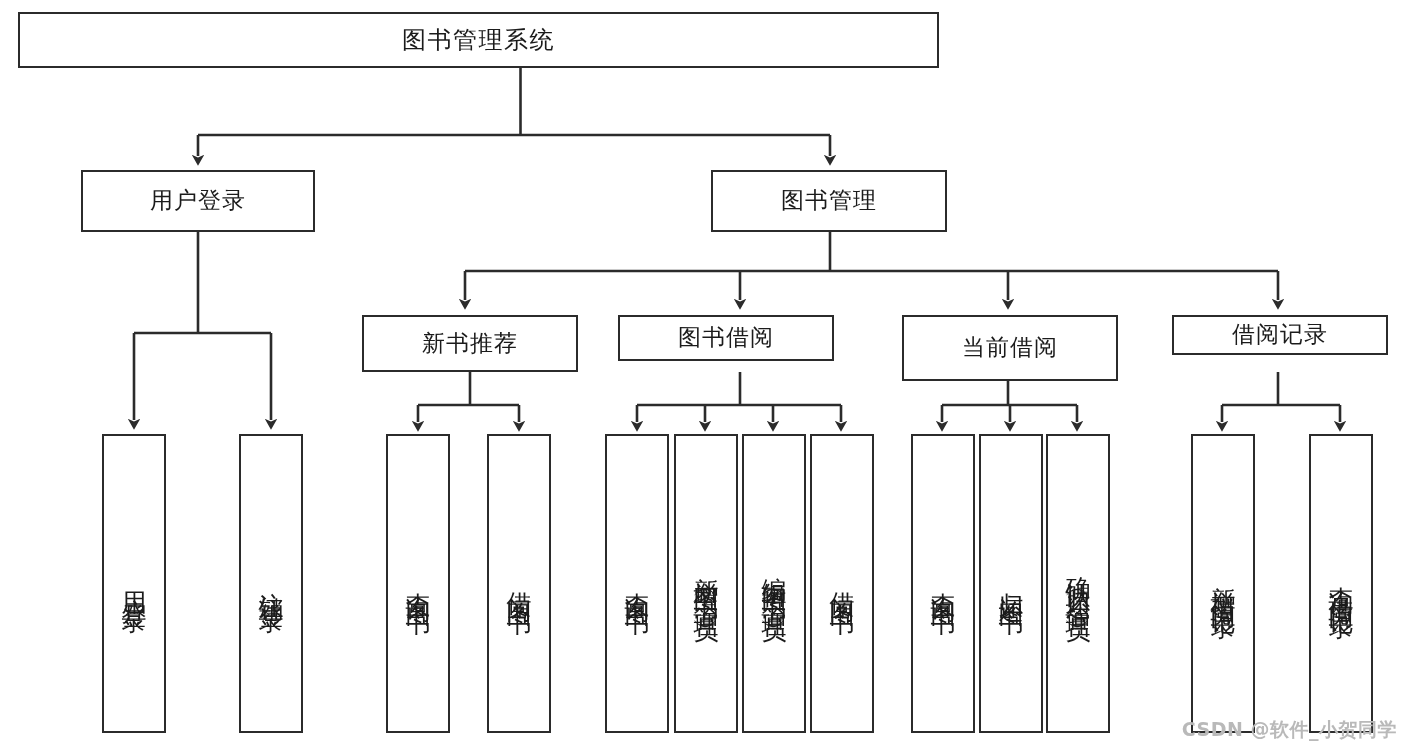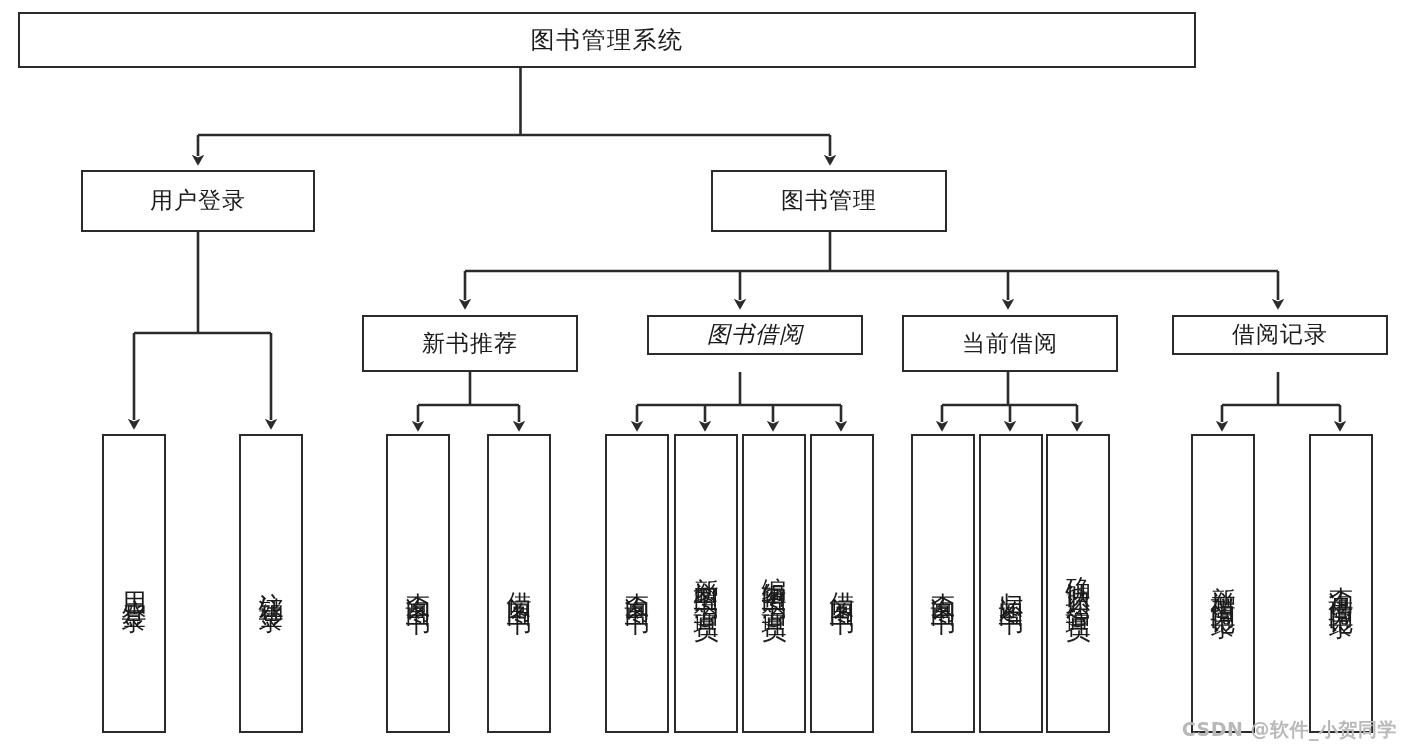--- a/index.html
+++ b/index.html
@@ -126,41 +126,41 @@
       <path d="M1010,405 L1010,422" marker-end="url(#arrow)"></path>
       <path d="M1077,405 L1077,422" marker-end="url(#arrow)"></path>
 
       <path d="M1278,372 L1278,405"></path>
       <path d="M1222,405 L1340,405"></path>
       <path d="M1222,405 L1222,422" marker-end="url(#arrow)"></path>
       <path d="M1340,405 L1340,422" marker-end="url(#arrow)"></path>
     </g>
   </svg>
 
-  <div class="node root horiz" style="left:18px;top:12px;width:1178px;height:56px;">
+  <div class="node root horiz" style="left:18px;top:12px;width:921px;height:56px;">
     <span class="node-label">图书管理系统</span>
   </div>
 
   <div class="node horiz" style="left:81px;top:170px;width:234px;height:62px;">
     <span class="node-label">用户登录</span>
   </div>
 
   <div class="node horiz" style="left:711px;top:170px;width:236px;height:62px;">
     <span class="node-label">图书管理</span>
   </div>
 
   <div class="node horiz" style="left:362px;top:315px;width:216px;height:57px;">
     <span class="node-label">新书推荐</span>
   </div>
 
-  <div class="node horiz" style="left:647px;top:315px;width:216px;height:40px;font-style:italic;">
+  <div class="node horiz" style="left:618px;top:315px;width:216px;height:46px;">
     <span class="node-label">图书借阅</span>
   </div>
 
-  <div class="node horiz" style="left:902px;top:315px;width:216px;height:57px;">
+  <div class="node horiz" style="left:902px;top:315px;width:216px;height:66px;">
     <span class="node-label">当前借阅</span>
   </div>
 
   <div class="node horiz" style="left:1172px;top:315px;width:216px;height:40px;">
     <span class="node-label">借阅记录</span>
   </div>
 
   <div class="node vert" style="left:102px;top:434px;width:64px;height:299px;">
     <span class="node-label" style="font-size: 25px; letter-spacing: 6px;">用户登录</span>
   </div>

